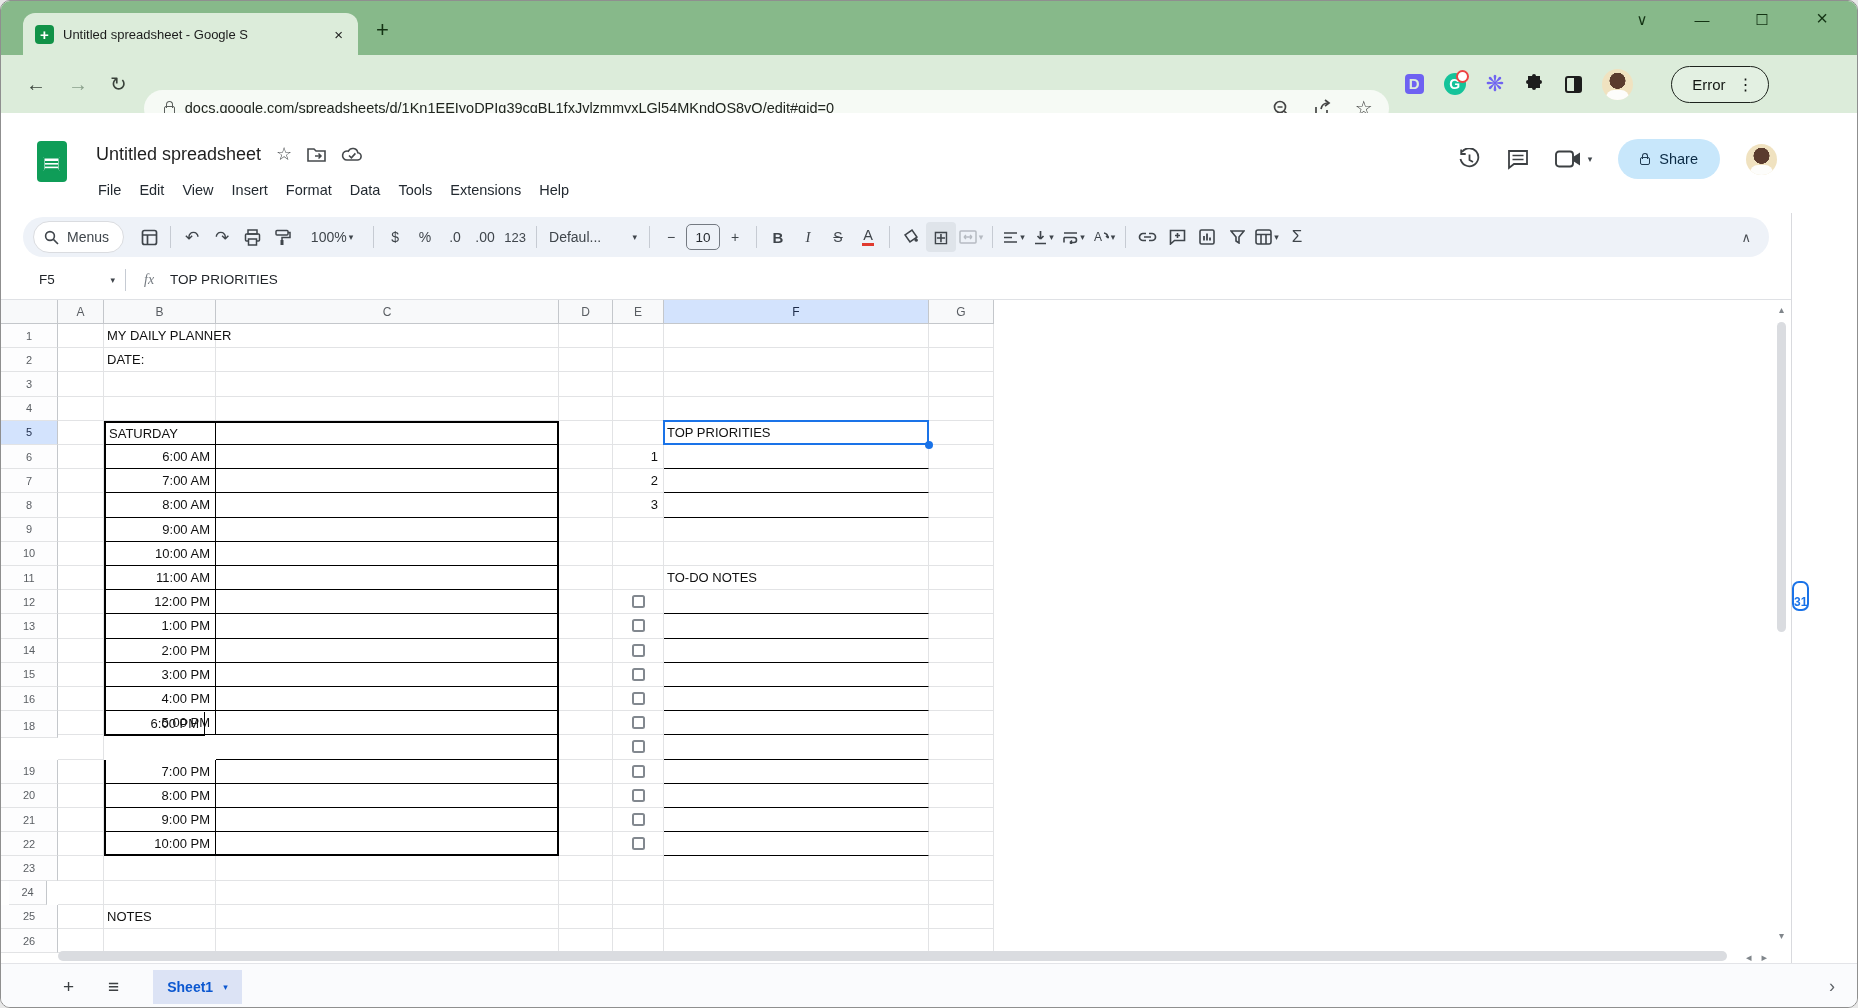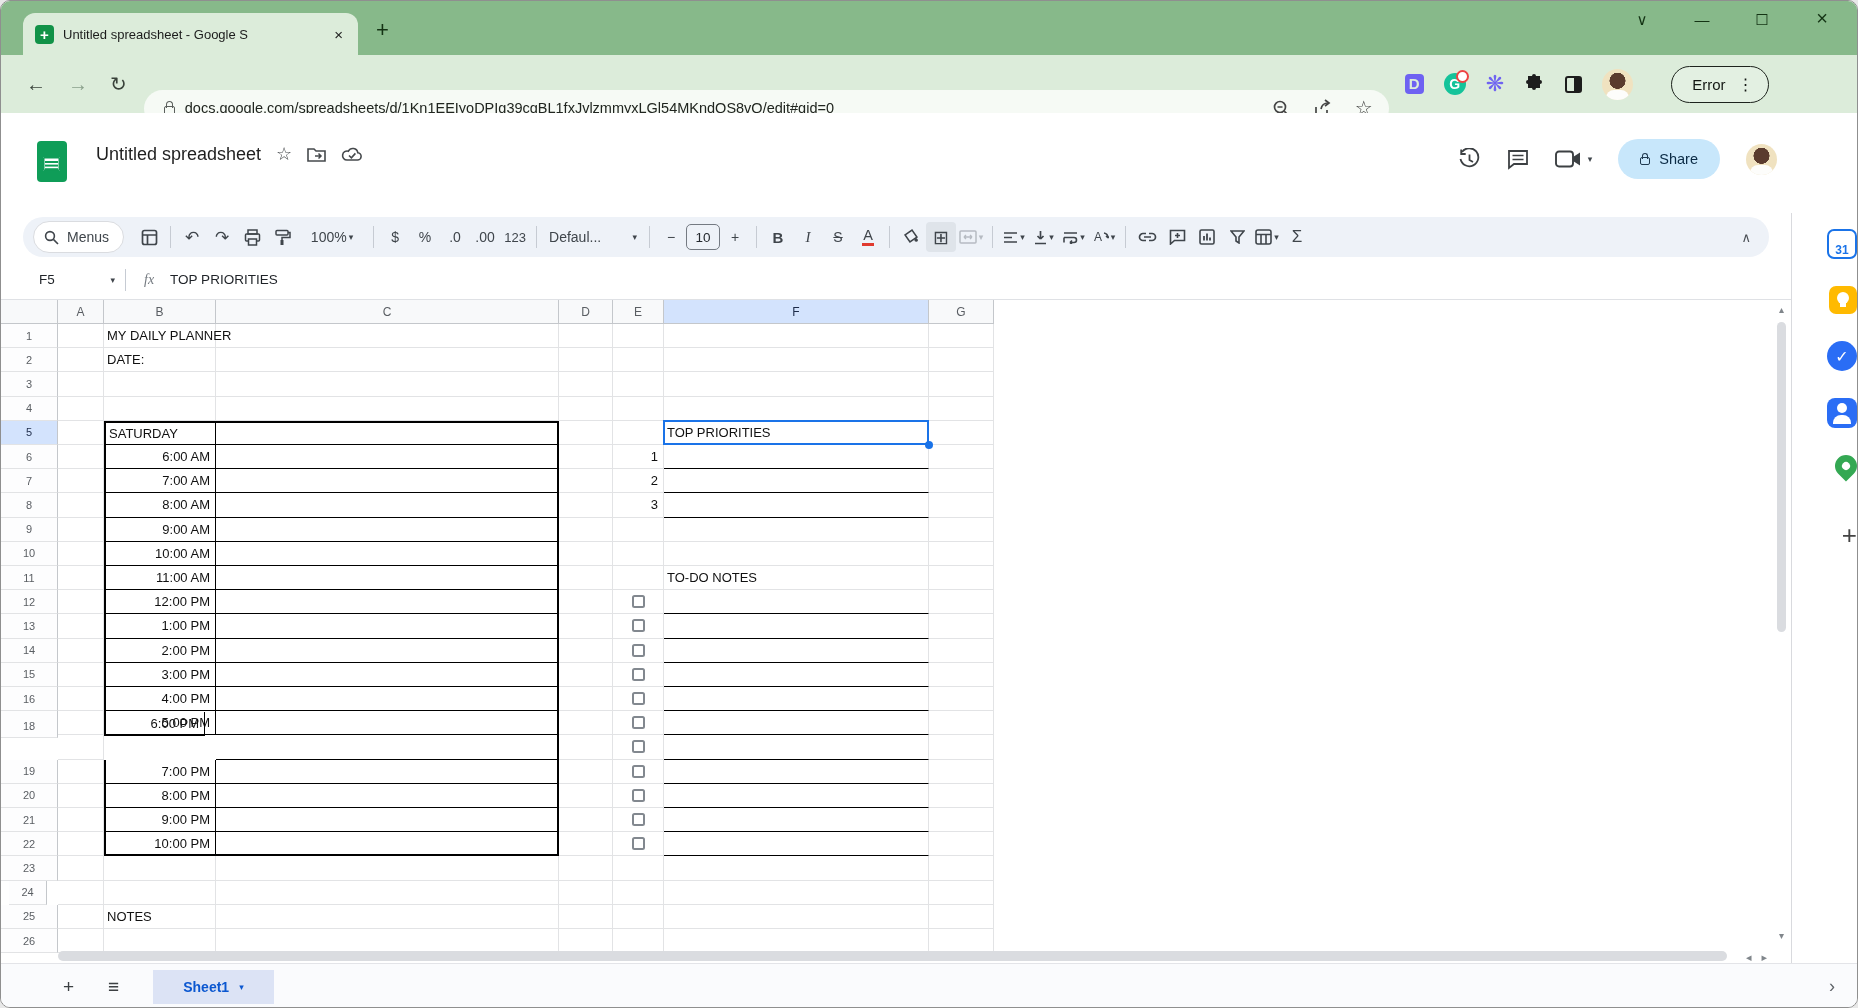--- a/index.html
+++ b/index.html
@@ -115,40 +115,40 @@
 
   
   .vscroll { position:absolute; right:3px; top:4px; bottom:26px; width:13px; }
   .vscroll .ar { position:absolute; left:0; width:13px; text-align:center; color:#80868b; font-size:10px; }
   .vthumb { position:absolute; left:2px; top:18px; width:9px; height:310px; background:#dadce0; border-radius:5px; }
   .hscroll { position:absolute; left:57px; right:64px; bottom:6px; height:10px; background:#dadce0; border-radius:5px; }
   .hars { position:absolute; right:14px; bottom:3px; color:#80868b; font-size:11px; letter-spacing:10px; }
 
   
   .sidepanel { position:absolute; right:0; top:100px; bottom:0; width:66px; border-left:1px solid #d9dade;
-               display:flex; flex-direction:column; align-items:flex-end; padding-top:16px; gap:27px; background:#fff; }
+               display:flex; flex-direction:row; align-items:center; padding-top:16px; gap:27px; background:#fff; }
   .sp-cal { width:30px; height:30px; border:2.5px solid #1a73e8; border-radius:7px; color:#1a73e8;
             font-size:12px; font-weight:bold; display:flex; align-items:flex-end; justify-content:center; }
   .sp-keep { width:28px; height:28px; background:#ffba00; border-radius:7px; position:relative; }
   .sp-keep:before { content:""; position:absolute; left:8px; top:6px; width:12px; height:12px; background:#fff; border-radius:50%; }
   .sp-keep:after { content:""; position:absolute; left:11px; top:16px; width:6px; height:5px; background:#fff; }
   .sp-tasks { width:30px; height:30px; border-radius:50%; background:#2a6df5; color:#fff; font-size:16px;
               display:flex; align-items:center; justify-content:center; }
   .sp-contacts { width:30px; height:30px; border-radius:8px; background:#2a6df5; position:relative; }
   .sp-contacts:before { content:""; position:absolute; left:10px; top:5px; width:10px; height:10px; border-radius:50%; background:#fff; }
   .sp-contacts:after { content:""; position:absolute; left:6px; top:17px; width:18px; height:9px; border-radius:8px 8px 0 0; background:#fff; }
   .sp-maps { width:22px; height:22px; background:#34a853; border-radius:50% 50% 50% 0; transform:rotate(-45deg); position:relative; }
   .sp-maps:before { content:""; position:absolute; left:7px; top:7px; width:8px; height:8px; border-radius:50%; background:#fff; }
   .sp-plus { color:#444; font-size:26px; margin-top:16px; }
 
   
   .sheetbar { height:46px; background:#fafbfd; border-top:1px solid #e3e4e8; display:flex;
               align-items:center; padding-left:62px; position:relative; }
   .sb-ic { color:#3c4043; font-size:19px; margin-right:34px; }
-  .sheettab { height:34px; background:#dce3f5; display:flex; align-items:center; gap:10px; padding:0 30px; }
+  .sheettab { height:34px; background:#dce3f5; display:flex; align-items:center; gap:10px; padding:0 14px; }
   .sheettab b { color:#0b57d0; font-size:14px; }
   .sheettab .caret { color:#0b57d0; }
   .sb-chev { position:absolute; right:22px; color:#5f6368; font-size:18px; }
 </style>
 </head>
 <body>
 
 <div class="window">
 
   <div class="tabstrip">
@@ -212,20 +212,31 @@
         <span class="hic" style="font-size:18px;">☆</span>
         <svg width="19" height="15" viewBox="0 0 19 15">
             <path d="M1 2 h6 l2 2 h9 v10 h-17 z" fill="none" stroke="#45494c" stroke-width="1.6"></path>
             <path d="M8 9 h6 m-2.5 -2.5 l2.5 2.5 -2.5 2.5" fill="none" stroke="#45494c" stroke-width="1.5"></path>
           </svg>
         <svg width="22" height="15" viewBox="0 0 22 15">
             <path d="M6 13 a4.5 4.5 0 1 1 1.4 -8.8 a5 5 0 0 1 9.4 1.6 a3.6 3.6 0 0 1 -0.6 7.2 z" fill="none" stroke="#45494c" stroke-width="1.6"></path>
             <path d="M8 8.5 l2.4 2.4 4 -4.5" fill="none" stroke="#45494c" stroke-width="1.6"></path>
           </svg>
       </div>
+      <div class="menubar" id="menubar">
+          <span>File</span>
+          <span>Edit</span>
+          <span>View</span>
+          <span>Insert</span>
+          <span>Format</span>
+          <span>Data</span>
+          <span>Tools</span>
+          <span>Extensions</span>
+          <span>Help</span>
+        </div>
       <div class="hright">
         <svg width="23" height="23" viewBox="0 0 23 23">
             <path d="M4 4 a9 9 0 1 1 -1.5 7" fill="none" stroke="#3c4043" stroke-width="1.8"></path>
             <path d="M3.2 1.5 v4.5 h4.5" fill="none" stroke="#3c4043" stroke-width="1.8"></path>
             <path d="M11.5 6.5 v5.5 l3.5 2" fill="none" stroke="#3c4043" stroke-width="1.8"></path>
           </svg>
         <svg width="22" height="21" viewBox="0 0 22 21">
             <path d="M2 2 h18 v13 h-13 l-5 4 z" fill="none" stroke="#3c4043" stroke-width="1.8"></path>
             <line x1="5.5" y1="6.5" x2="16.5" y2="6.5" stroke="#3c4043" stroke-width="1.6"></line>
             <line x1="5.5" y1="10.5" x2="16.5" y2="10.5" stroke="#3c4043" stroke-width="1.6"></line>

